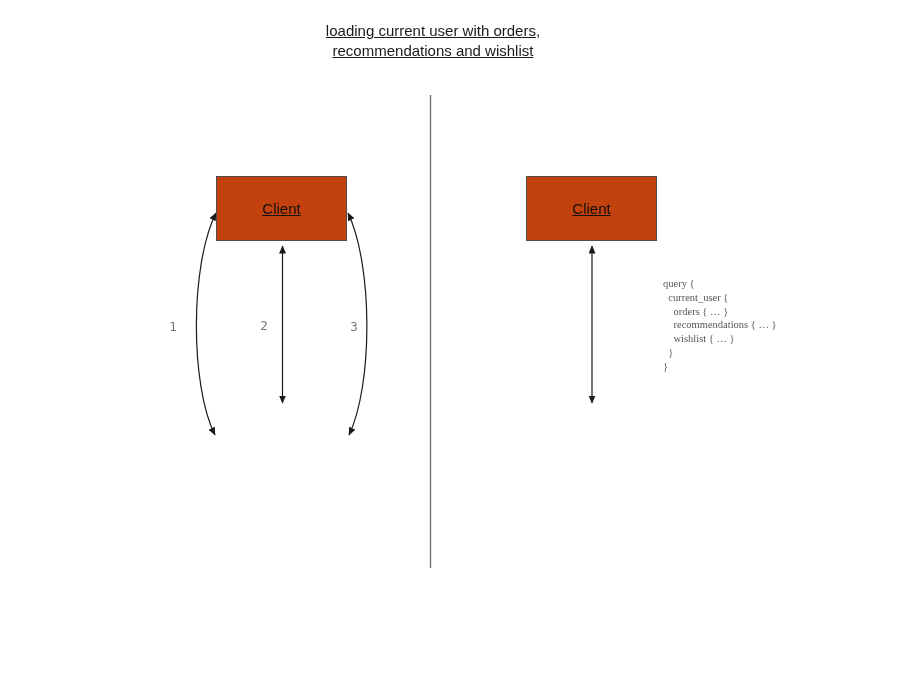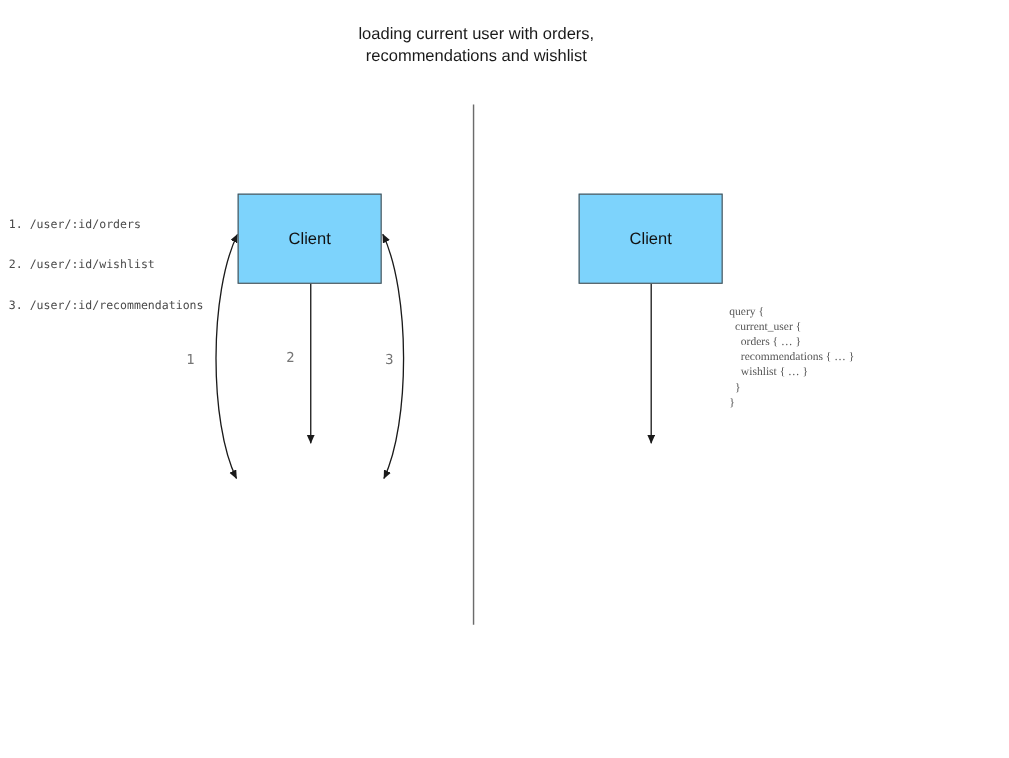--- a/index.html
+++ b/index.html
@@ -18,40 +18,42 @@
   .title {
     position: absolute;
     top: 21px;
     left: 133px;
     width: 600px;
     text-align: center;
     font-size: 15px;
     line-height: 20px;
     color: #1a1a1a;
     white-space: pre-line;
+    text-decoration: underline;
   }
   .arrow-layer {
     position: absolute;
     top: 0;
     left: 0;
     width: 917px;
     height: 689px;
   }
   .box {
     position: absolute;
     width: 131px;
-    height: 82px;
-    background: #7dd3fc;
+    height: 65px;
+    background: #c2410c;
     border: 1.5px solid #4d4d4d;
     box-sizing: border-box;
     display: flex;
     align-items: center;
     justify-content: center;
     font-size: 15px;
     color: #111111;
+    text-decoration: underline;
   }
   .box-client-left  { left: 216px; top: 176px; }
   .box-rest-api     { left: 217px; top: 407px; }
   .box-client-right { left: 526px; top: 176px; }
   .box-graphql-api  { left: 526px; top: 407px; width: 132px; }
   .endpoints {
     position: absolute;
     left: 8px;
     top: 173px;
     font-family: "DejaVu Sans Mono", "Liberation Mono", monospace;
@@ -99,25 +101,20 @@
 
     <line x1="430.5" y1="95" x2="430.5" y2="568" stroke="#6b6b6b" stroke-width="1.3"></line>
 
     <path d="M 216 213 C 190 265 190 385 215 435" fill="none" stroke="#1a1a1a" stroke-width="1.2" marker-start="url(#arrowhead)" marker-end="url(#arrowhead)"></path>
     <line x1="282.5" y1="246" x2="282.5" y2="403" stroke="#1a1a1a" stroke-width="1.2" marker-start="url(#arrowhead)" marker-end="url(#arrowhead)"></line>
     <path d="M 348 213 C 373 265 373 385 349 435" fill="none" stroke="#1a1a1a" stroke-width="1.2" marker-start="url(#arrowhead)" marker-end="url(#arrowhead)"></path>
 
     <line x1="592" y1="246" x2="592" y2="403" stroke="#1a1a1a" stroke-width="1.2" marker-start="url(#arrowhead)" marker-end="url(#arrowhead)"></line>
   </svg>
 
-  <div class="endpoints">
-    <div>1. /user/:id/orders</div>
-    <div>2. /user/:id/wishlist</div>
-    <div>3. /user/:id/recommendations</div>
-  </div>
 
   <div class="box box-client-left">
     <span>Client</span>
   </div>
 
   <div class="arrow-num num-1">1</div>
   <div class="arrow-num num-2">2</div>
   <div class="arrow-num num-3">3</div>
 
   <div class="box box-client-right">

